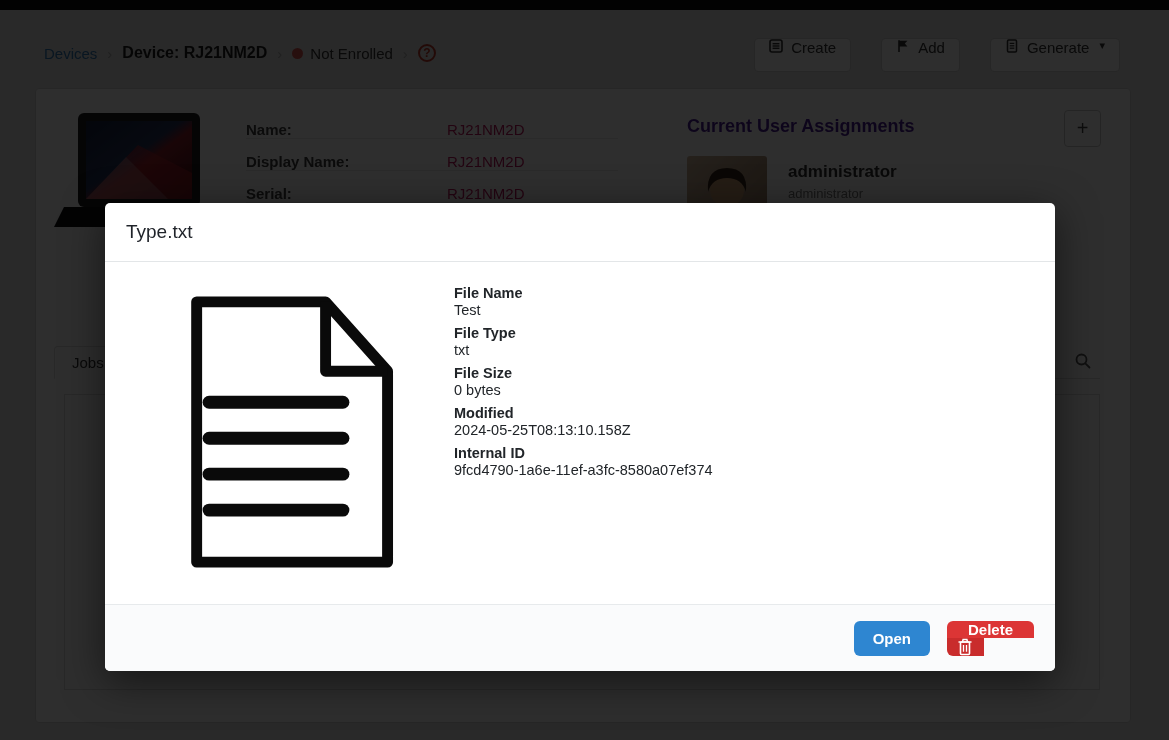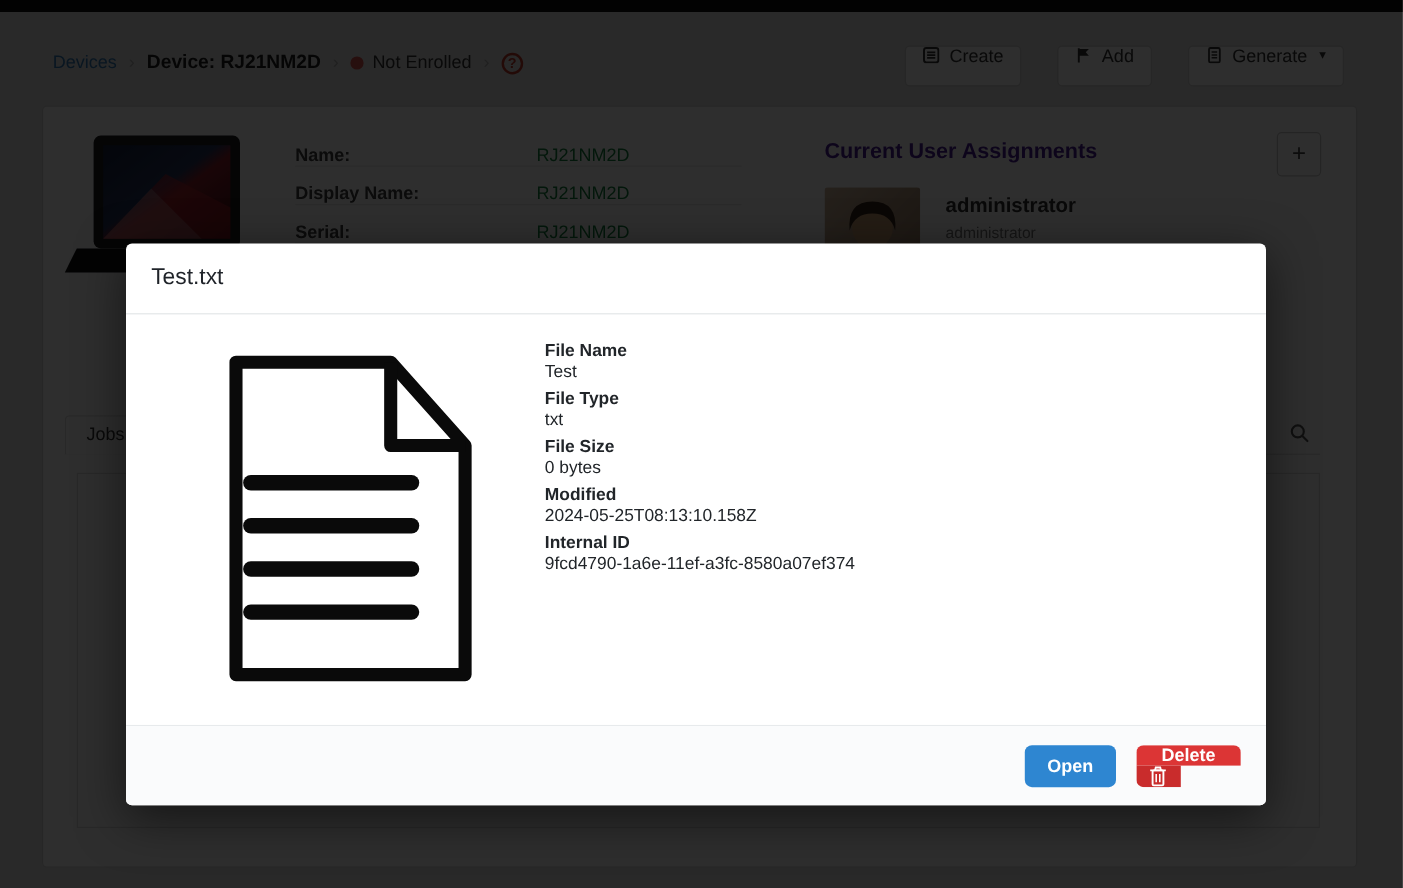--- a/index.html
+++ b/index.html
@@ -3,21 +3,21 @@
 <meta charset="utf-8">
 <style>
   * { box-sizing: border-box; margin: 0; padding: 0; }
   html,body { width:1169px; height:740px; overflow:hidden; background:#000;
     font-family:"Liberation Sans", sans-serif; }
   .screen { position:relative; width:1169px; height:740px; background:#e2e2e2; }
 
   
   .topbar { position:absolute; left:0; top:0; width:1169px; height:10px; background:#0b0b0b; }
 
-  .breadcrumb { position:absolute; left:44px; top:44px; display:flex; align-items:flex-start;
+  .breadcrumb { position:absolute; left:44px; top:44px; display:flex; align-items:center;
     gap:10px; font-size:15px; color:#333; }
   .crumb-link { color:#337ab7; text-decoration:none; cursor:pointer; }
   .sep { color:#b0b0b0; font-size:15px; }
   .crumb-device { font-weight:700; font-size:16px; color:#1f1f1f; }
   .status-wrap { display:flex; align-items:center; gap:7px; }
   .dot { width:11px; height:11px; border-radius:50%; background:#d9534f; display:inline-block; }
   .help-badge { width:18px; height:18px; border:2px solid #c0392b; color:#c0392b; border-radius:50%;
     font-size:12px; font-weight:700; display:flex; align-items:center; justify-content:center; cursor:pointer; }
 
   .toolbar { position:absolute; right:49px; top:38px; display:flex; gap:30px; }
@@ -28,21 +28,21 @@
   .caret { font-size:11px; color:#333; margin-left:2px; }
 
   .card { position:absolute; left:35px; top:88px; width:1096px; height:635px; background:#fff;
     border:1px solid #d4d4d4; border-radius:4px; }
 
   .laptop { position:absolute; left:12px; top:22px; }
 
   .details { position:absolute; left:198px; top:18px; width:384px; }
   .drow { display:flex; align-items:flex-end; height:32px; border-bottom:1px solid #e6e6e6;margin-left:12px; }
   .dlabel { width:201px; font-weight:700; font-size:15px; color:#3c3c3c; }
-  .dvalue { font-size:15px; color:#15803d; }
+  .dvalue { font-size:15px; color:#be185d; }
 
   .assign-title { position:absolute; left:651px; top:27px; font-size:18px; font-weight:700; color:#4c1d95; }
   .plus-btn { position:absolute; left:1028px; top:21px; width:37px; height:37px; background:#fff;
     border:1px solid #c9c9c9; border-radius:4px; font-size:20px; color:#444; cursor:pointer;
     display:flex; align-items:center; justify-content:center; font-family:inherit; }
   .avatar { position:absolute; left:651px; top:67px; width:80px; height:80px; border-radius:3px; overflow:hidden; }
   .user-name { position:absolute; left:752px; top:73px; font-size:17px; font-weight:700; color:#333; }
   .user-sub  { position:absolute; left:752px; top:97px; font-size:13px; color:#777; }
 
   .tabline { position:absolute; left:18px; right:30px; top:289px; border-bottom:1px solid #dcdcdc; }
@@ -196,21 +196,21 @@
           <line x1="11.3" y1="11.3" x2="15.5" y2="15.5" stroke="#555" stroke-width="1.8" stroke-linecap="round"></line>
         </svg>
     </button>
     <div class="jobs-panel"></div>
   </div>
 
   <div class="overlay"></div>
 
   <div class="modal">
     <div class="modal-header">
-      <span>Test.txt</span>
+      <span>Type.txt</span>
     </div>
 
     <div class="modal-body">
       <div class="doc-icon">
         <svg width="248" height="300" viewBox="0 0 100 121">
           <path d="M18 8 H70 L95 36 V113 H18 Z" fill="#fff" stroke="#0a0a0a" stroke-width="4.4" stroke-linejoin="round"></path>
           <path d="M70 8 V36 H95" fill="none" stroke="#0a0a0a" stroke-width="4.4" stroke-linejoin="round"></path>
           <line x1="23" y1="48.5" x2="77" y2="48.5" stroke="#0a0a0a" stroke-width="5.2" stroke-linecap="round"></line>
           <line x1="23" y1="63" x2="77" y2="63" stroke="#0a0a0a" stroke-width="5.2" stroke-linecap="round"></line>
           <line x1="23" y1="77.5" x2="77" y2="77.5" stroke="#0a0a0a" stroke-width="5.2" stroke-linecap="round"></line>

